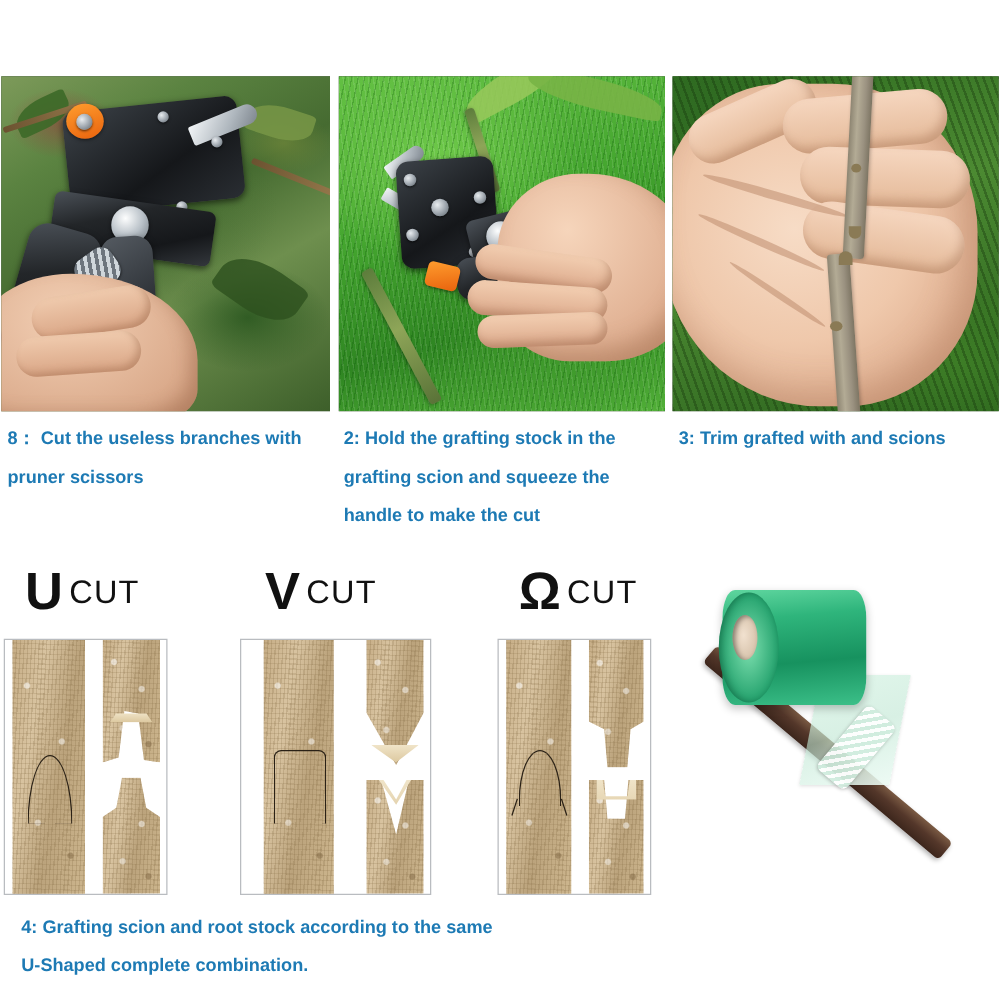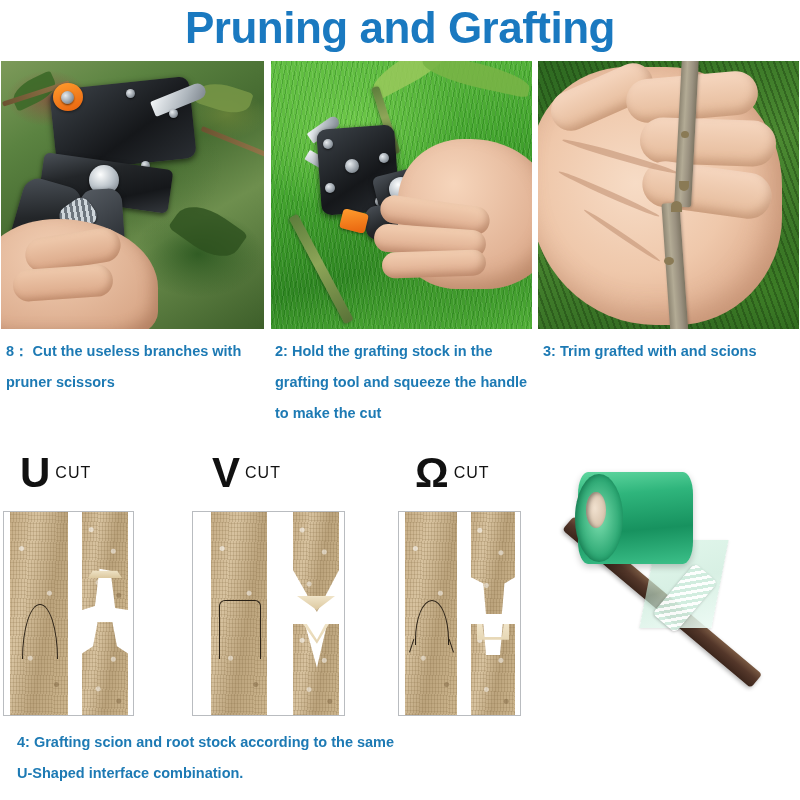--- a/index.html
+++ b/index.html
@@ -96,21 +96,21 @@
   .cap{position:absolute;color:#1d7ab4;font-weight:bold;font-size:14.5px;line-height:31px;}
   #cap1{left:6px;top:336px;width:262px;}
   #cap2{left:275px;top:336px;width:258px;}
   #cap3{left:543px;top:336px;width:256px;}
   #cap4{left:17px;top:727px;width:380px;}
   #cap5{left:534px;top:727px;width:260px;}
 
   
   .cutlabel{position:absolute;color:#111;white-space:nowrap;}
   .cutlabel .glyph{font-weight:bold;font-size:42px;line-height:42px;vertical-align:middle;}
-  .cutlabel .word{font-size:16px;letter-spacing:1px;vertical-align:middle;margin-left:5px;}
+  .cutlabel .word{font-size:26px;letter-spacing:1px;vertical-align:middle;margin-left:5px;}
   #cut1{left:20px;top:452px;}
   #cut2{left:212px;top:452px;}
   #cut3{left:415px;top:452px;}
 
   
   .panel{position:absolute;background:#ffffff;border:1px solid #b9bcc0;box-sizing:border-box;}
   #panelU{left:3px;top:511px;width:131px;height:205px;}
   #panelV{left:192px;top:511px;width:153px;height:205px;}
   #panelO{left:398px;top:511px;width:123px;height:205px;}
   .bark{position:absolute;
@@ -150,21 +150,20 @@
     box-shadow:0 2px 4px rgba(0,0,0,.3);}
   .wrap{position:absolute;left:130px;top:103px;width:30px;height:66px;
     background:repeating-linear-gradient(-50deg, rgba(255,255,255,.92) 0 3px, rgba(205,235,220,.75) 3px 6px);
     transform:rotate(40deg);border-radius:5px;box-shadow:0 1px 3px rgba(0,0,0,.25);}
 </style>
 </head>
 <body>
 
 <div class="page">
 
-  <div class="title">Pruning and Grafting</div>
 
   <div class="photo" id="photo1">
     <div class="foliage"></div>
     <div class="leaf" style="left:10px;top:18px;width:46px;height:24px;transform:rotate(-25deg);"></div>
     <div class="leaf" style="left:196px;top:24px;width:54px;height:26px;transform:rotate(18deg);background:rgba(120,150,70,.85);"></div>
     <div class="leaf" style="left:60px;top:60px;width:110px;height:34px;transform:rotate(-16deg);background:rgba(52,92,36,.95);"></div>
     <div class="leaf" style="left:172px;top:150px;width:70px;height:40px;transform:rotate(35deg);background:rgba(45,80,30,.8);"></div>
     <div class="twig" style="left:0;top:30px;width:70px;height:5px;transform:rotate(-18deg);"></div>
     <div class="twig" style="left:198px;top:78px;width:70px;height:5px;transform:rotate(22deg);"></div>
 
@@ -232,21 +231,21 @@
     </div>
     <div class="stick" style="left:140px;top:-4px;width:17px;height:150px;transform:rotate(3deg);"></div>
     <div class="stick" style="left:128px;top:142px;width:18px;height:132px;transform:rotate(-4deg);"></div>
     <div class="notch" style="left:141px;top:120px;width:10px;height:10px;border-radius:0 0 60% 60%;"></div>
     <div class="notch" style="left:133px;top:140px;width:11px;height:11px;border-radius:60% 60% 0 0;"></div>
     <div class="notch" style="left:143px;top:70px;width:8px;height:7px;border-radius:50%;"></div>
     <div class="notch" style="left:126px;top:196px;width:10px;height:8px;border-radius:50%;"></div>
   </div>
 
   <div class="cap" id="cap1">8： Cut the useless branches with pruner scissors</div>
-  <div class="cap" id="cap2">2: Hold the grafting stock in the grafting tool and squeeze the handle to make  the cut</div>
+  <div class="cap" id="cap2">2: Hold the grafting stock in the grafting scion and squeeze the handle to make  the cut</div>
   <div class="cap" id="cap3">3: Trim grafted with and scions</div>
 
   <div class="cutlabel" id="cut1">
     <span class="glyph">U</span><span class="word">CUT</span>
   </div>
   <div class="cutlabel" id="cut2">
     <span class="glyph">V</span><span class="word">CUT</span>
   </div>
   <div class="cutlabel" id="cut3">
     <span class="glyph">Ω</span><span class="word">CUT</span>
@@ -282,15 +281,15 @@
   <div class="photo" id="photo4">
     <div class="tapebase"></div>
     <div class="branch4"></div>
     <div class="film"></div>
     <div class="roll"></div>
     <div class="rollface"></div>
     <div class="rollcore"></div>
     <div class="wrap"></div>
   </div>
 
-  <div class="cap" id="cap4">4: Grafting scion and root stock according to the same U-Shaped interface combination.</div>
+  <div class="cap" id="cap4">4: Grafting scion and root stock according to the same U-Shaped complete combination.</div>
 
 </div>
 
 </body></html>

